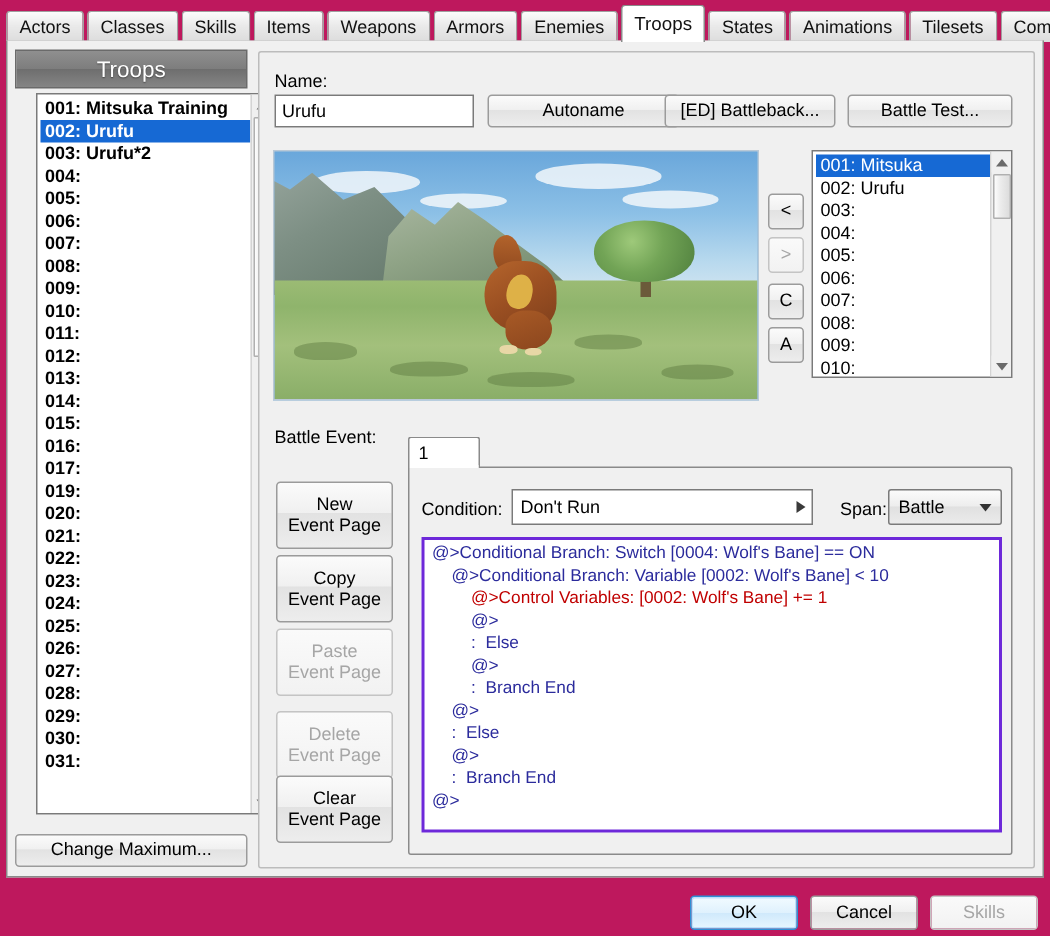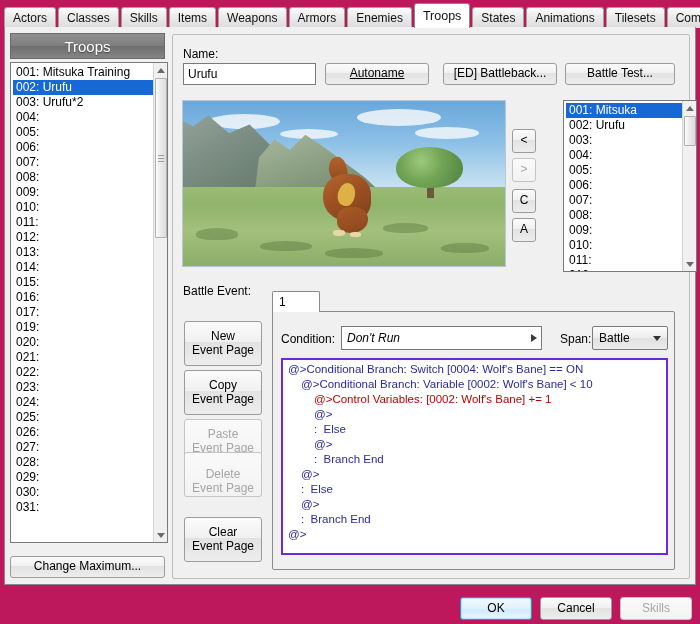--- a/index.html
+++ b/index.html
@@ -62,21 +62,21 @@
     text-align: center;
     line-height: 25px;
     text-shadow: 0 1px 1px rgba(0,0,0,.45);
   }
   .listbox {
     position: absolute;
     background: #ffffff;
     border: 1px solid #7a7a7a;
     overflow: hidden;
   }
-  #troop-list { left: 10px; top: 62px; width: 158px; height: 481px; }
+  #troop-list { left: 24px; top: 62px; width: 158px; height: 481px; font-weight: bold; }
   .list-inner { position:absolute; left:0; top:0; right:14px; bottom:0; overflow:hidden; padding: 2px 0 0 2px;}
   .list-item {
     height: 15px; line-height: 15px;
     font-size: 12px;
     padding-left: 3px;
     white-space: nowrap;
     cursor: default;
     color: #000;
   }
   .list-item.selected { background: #1669d4; color: #fff; }
@@ -134,21 +134,21 @@
   }
 
   .lbl { position: absolute; font-size: 12px; color: #000; white-space: nowrap; }
   #name-label { left: 183px; top: 47px; }
   #name-input {
     position: absolute; left: 183px; top: 63px; width: 133px; height: 22px;
     background: #fff; border: 1px solid #7a7a7a;
     font-family: "Liberation Sans", sans-serif; font-size: 12px;
     padding: 0 4px; color: #000;
   }
-  #autoname-btn   { position:absolute; left:325px; top:63px; width:104px; height:22px;text-decoration:underline; }
+  #autoname-btn   { position:absolute; left:325px; top:63px; width:128px; height:22px; }
   #battleback-btn { position:absolute; left:443px; top:63px; width:114px; height:22px; }
   #battletest-btn { position:absolute; left:565px; top:63px; width:110px; height:22px; }
 
   
   #preview {
     position: absolute; left: 182px; top: 100px; width: 324px; height: 167px;
     border: 1px solid #b9c8d6; background: #7fb3dd; overflow: hidden;
   }
   .bg-sky {
     position:absolute; left:0; top:0; width:100%; height:56%;
@@ -217,50 +217,50 @@
   }
 
   
   .mini-btn { position:absolute; width:24px; height:24px; font-size:12px; }
   #mv-left  { left:512px; top:129px; }
   #mv-right { left:512px; top:158px; }
   #mv-c     { left:512px; top:189px; }
   #mv-a     { left:512px; top:218px; }
 
   
-  #member-list { left: 563px; top: 100px; width: 134px; height: 172px; text-decoration: underline; }
+  #member-list { left: 541px; top: 100px; width: 134px; height: 152px; text-decoration: underline; }
 
   
   #battle-event-label { left: 183px; top: 284px; }
   .ep-btn { position:absolute; left:184px; width:78px; height:45px; flex-direction:column; }
   #ep-new    { top: 321px; }
   #ep-copy   { top: 370px; }
   #ep-paste  { top: 419px; }
-  #ep-delete { top: 452px; justify-content: flex-end; }
+  #ep-delete { top: 474px; }
   #ep-clear  { top: 517px; }
   .ep-btn span { display:block; }
 
   .pagetab {
     position:absolute; left:272px; top:291px; width:48px; height:21px;
     background:#fff; border:1px solid #8a8a8a; border-bottom:none;
     border-radius:2px 2px 0 0;
     font-size:12px; padding-left:6px; line-height:20px; z-index:3;
     cursor:default;
   }
   .pagebody {
     position:absolute; left:272px; top:311px; width:403px; height:259px;
     background:#f0f0f0; border:1px solid #8a8a8a; border-radius:0 2px 2px 2px;
   }
   .pagebody-topcover { position:absolute; left:274px; top:310px; width:45px; height:2px; background:#fff; z-index:4;}
 
   #cond-label { left:281px; top:332px; }
   #cond-combo {
     position:absolute; left:341px; top:326px; width:201px; height:24px;
     background:#fff; border:1px solid #7a7a7a;
-    font-size:12px; line-height:22px; padding-left:5px; cursor:default;font-style:italic;
+    font-size:12px; line-height:22px; padding-left:5px; cursor:default;
   }
   #cond-combo .caret {
     position:absolute; right:4px; top:50%; margin-top:-4px;
     width:0;height:0;border-top:4px solid transparent;border-bottom:4px solid transparent;border-left:6px solid #3a3a3a;
   }
   #span-label { left:560px; top:332px; }
   #span-combo {
     position:absolute; left:592px; top:326px; width:76px; height:24px;
     background: linear-gradient(to bottom,#fbfbfb,#ededed 48%,#e0e0e0 49%,#ebebeb);
     border:1px solid #7a7a7a; border-radius:2px;

